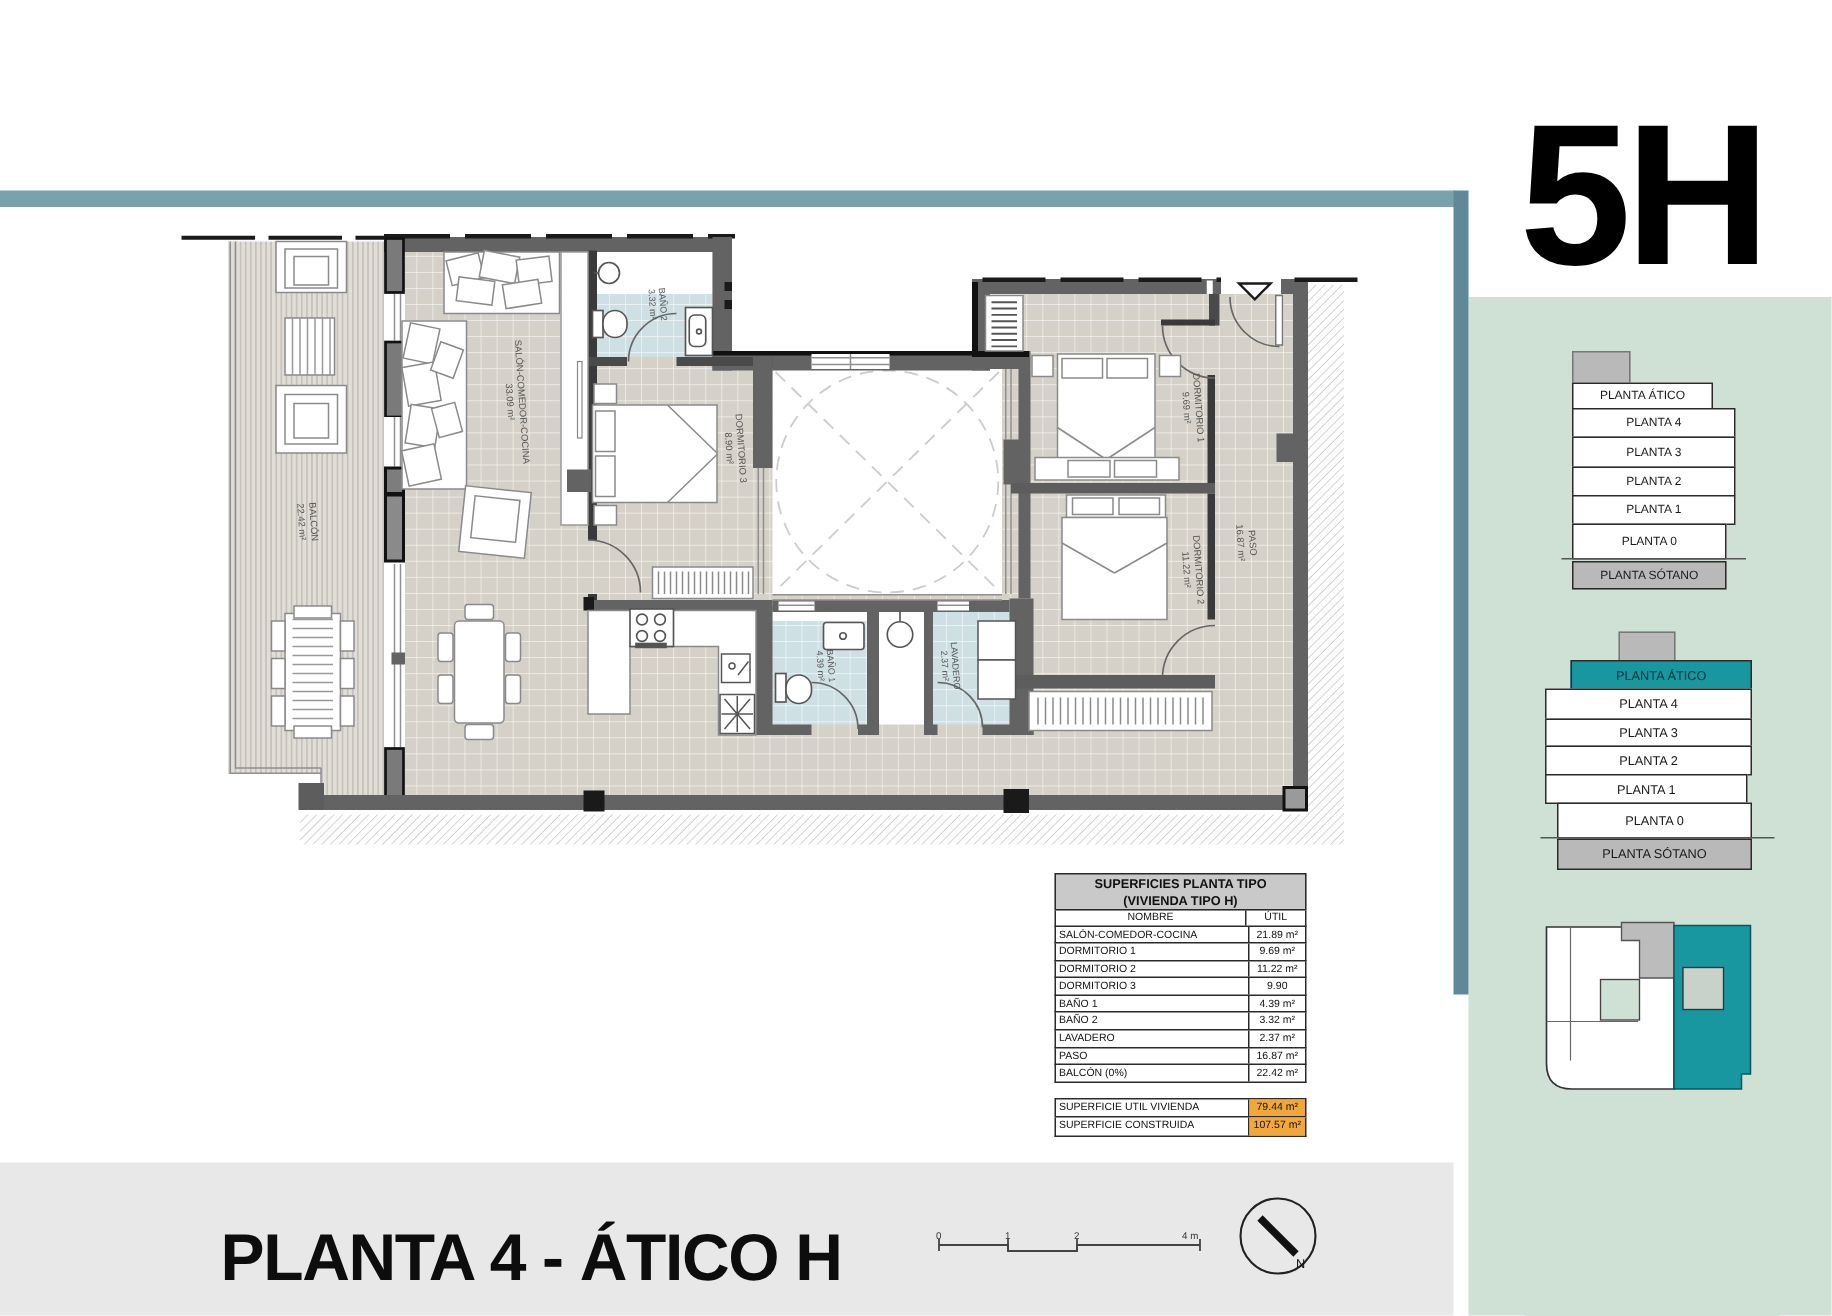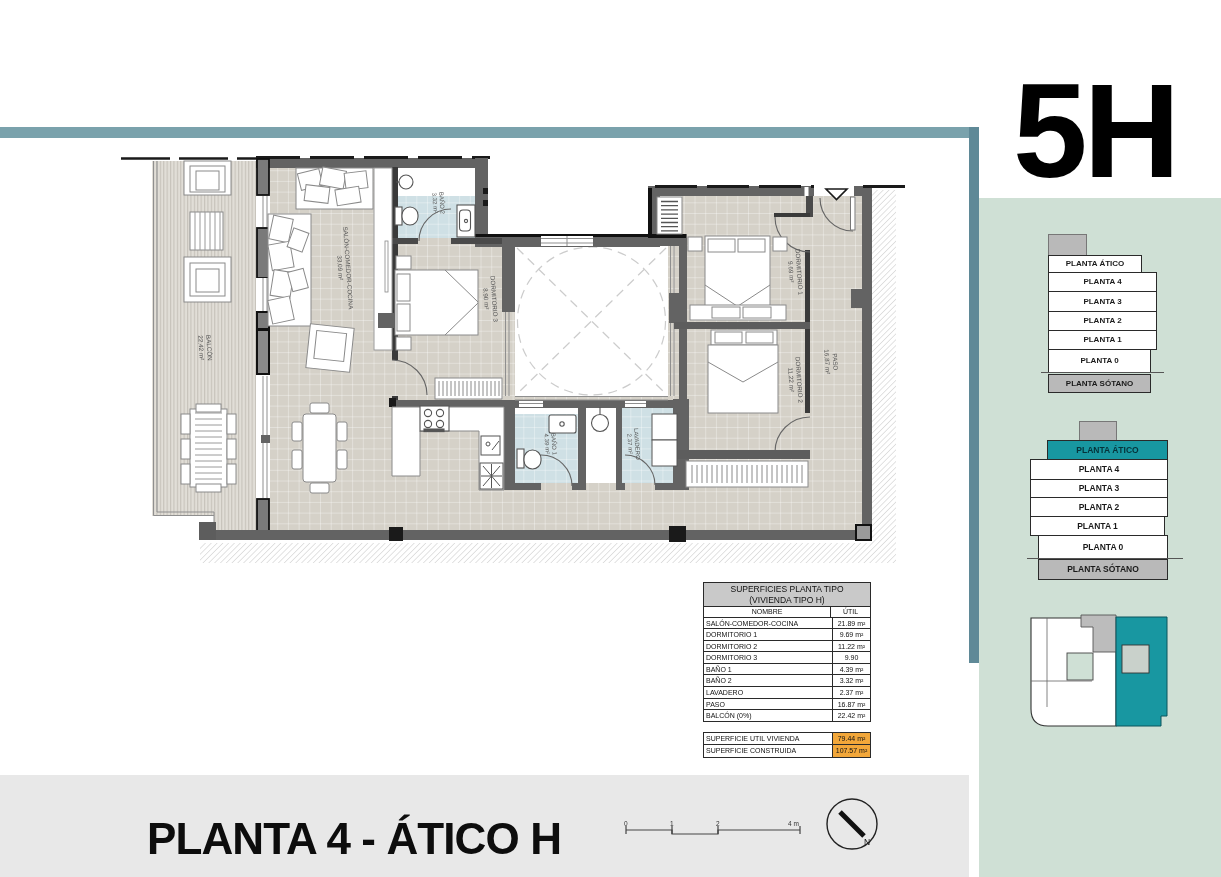--- a/index.html
+++ b/index.html
@@ -1,34 +1,34 @@
 <!DOCTYPE html>
 <html><head><meta charset="utf-8">
 <style>
 html,body{margin:0;padding:0;width:1221px;height:877px;background:#fff;font-family:"Liberation Sans",sans-serif;overflow:hidden}
 .abs{position:absolute}
-.row{position:absolute;border:1px solid #2a2a2a;background:#fff;font-weight:bold;color:#1a1a1a;text-align:center;box-sizing:border-box}
+.row{position:absolute;border:1px solid #2a2a2a;background:#fff;font-weight:normal;color:#1a1a1a;text-align:center;box-sizing:border-box}
 </style></head>
 <body>
 
 <div class="abs" style="left:0;top:127px;width:970px;height:11px;background:#7aa2ac"></div>
 
 <div class="abs" style="left:979px;top:198px;width:242px;height:679px;background:#cfe0d5"></div>
 
 <div class="abs" style="left:969px;top:127px;width:10px;height:536px;background:#5f8997"></div>
 
 <div class="abs" style="left:0;top:775px;width:969px;height:102px;background:#e8e8e8"></div>
 
 <div class="abs" style="left:1013px;top:66px;width:220px;height:130px;font-weight:bold;font-size:134px;letter-spacing:-4px;color:#000;line-height:130px">5H</div>
 
 <div class="abs" style="left:147px;top:814px;font-size:44px;font-weight:bold;color:#0d0d0d;letter-spacing:-0.9px">PLANTA 4 - ÁTICO H</div>
 
 <div class="abs" style="left:703px;top:582px;width:168px;font-size:7px;color:#111">
 
-  <div style="box-sizing:border-box;border:1px solid #2a2a2a;background:#c9c9c9;height:25px;font-weight:normal;font-size:8.5px;text-align:center;padding-top:1px;line-height:11px">SUPERFICIES PLANTA TIPO<br>(VIVIENDA TIPO H)</div>
+  <div style="box-sizing:border-box;border:1px solid #2a2a2a;background:#c9c9c9;height:25px;font-weight:bold;font-size:8.5px;text-align:center;padding-top:1px;line-height:11px">SUPERFICIES PLANTA TIPO<br>(VIVIENDA TIPO H)</div>
 
   <div style="box-sizing:border-box;border:1px solid #2a2a2a;border-top:none;height:10.5px;display:flex">
     <div style="width:126px;border-right:1px solid #2a2a2a;text-align:center;line-height:9px">NOMBRE</div>
       <div style="flex:1;text-align:center;line-height:9px">ÚTIL</div>
     </div>
 
   <div style="box-sizing:border-box;border:1px solid #2a2a2a;border-top:none;height:11.6px;display:flex">
     <div style="width:126px;border-right:1px solid #2a2a2a;padding-left:2px;line-height:11px">SALÓN-COMEDOR-COCINA</div>
       <div style="flex:1;text-align:center;line-height:11px">21.89 m²</div>
     </div>

